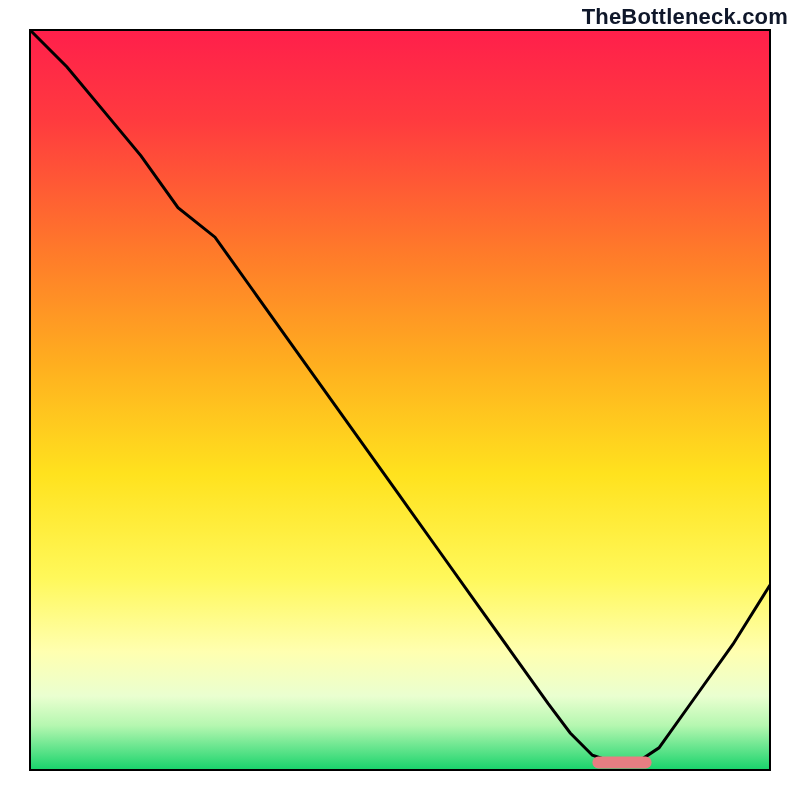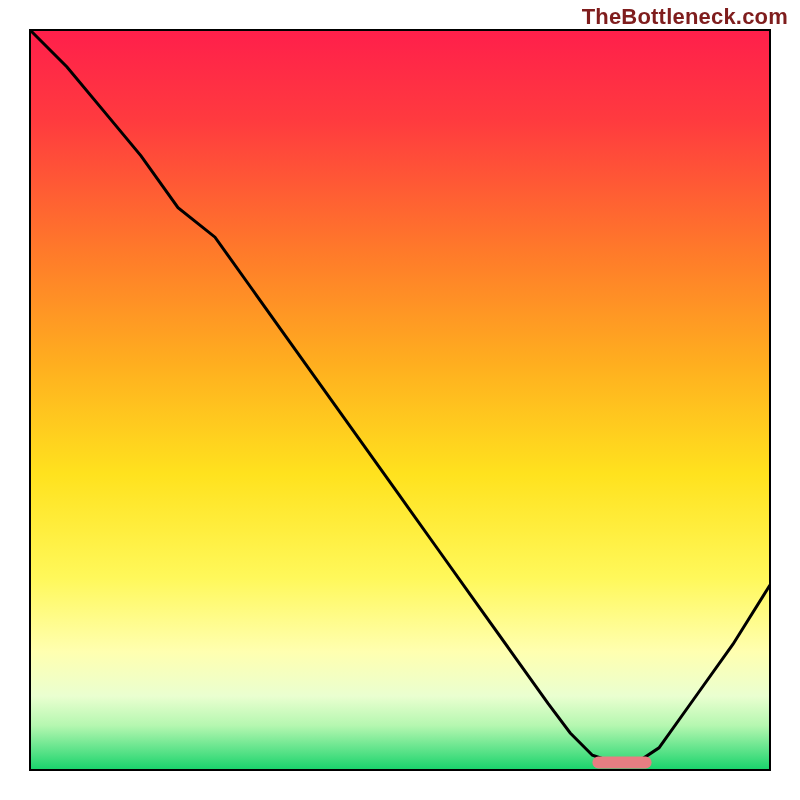--- a/index.html
+++ b/index.html
@@ -14,21 +14,21 @@
     position: relative;
     width: 800px;
     height: 800px;
   }
   .watermark {
     position: absolute;
     top: 4px;
     right: 12px;
     font-size: 22px;
     font-weight: 600;
-    color: #7f1d1d;
+    color: #0f172a;
     letter-spacing: 0.2px;
   }
   svg.plot {
     position: absolute;
     left: 0;
     top: 0;
   }
 </style>
 </head>
 <body>

